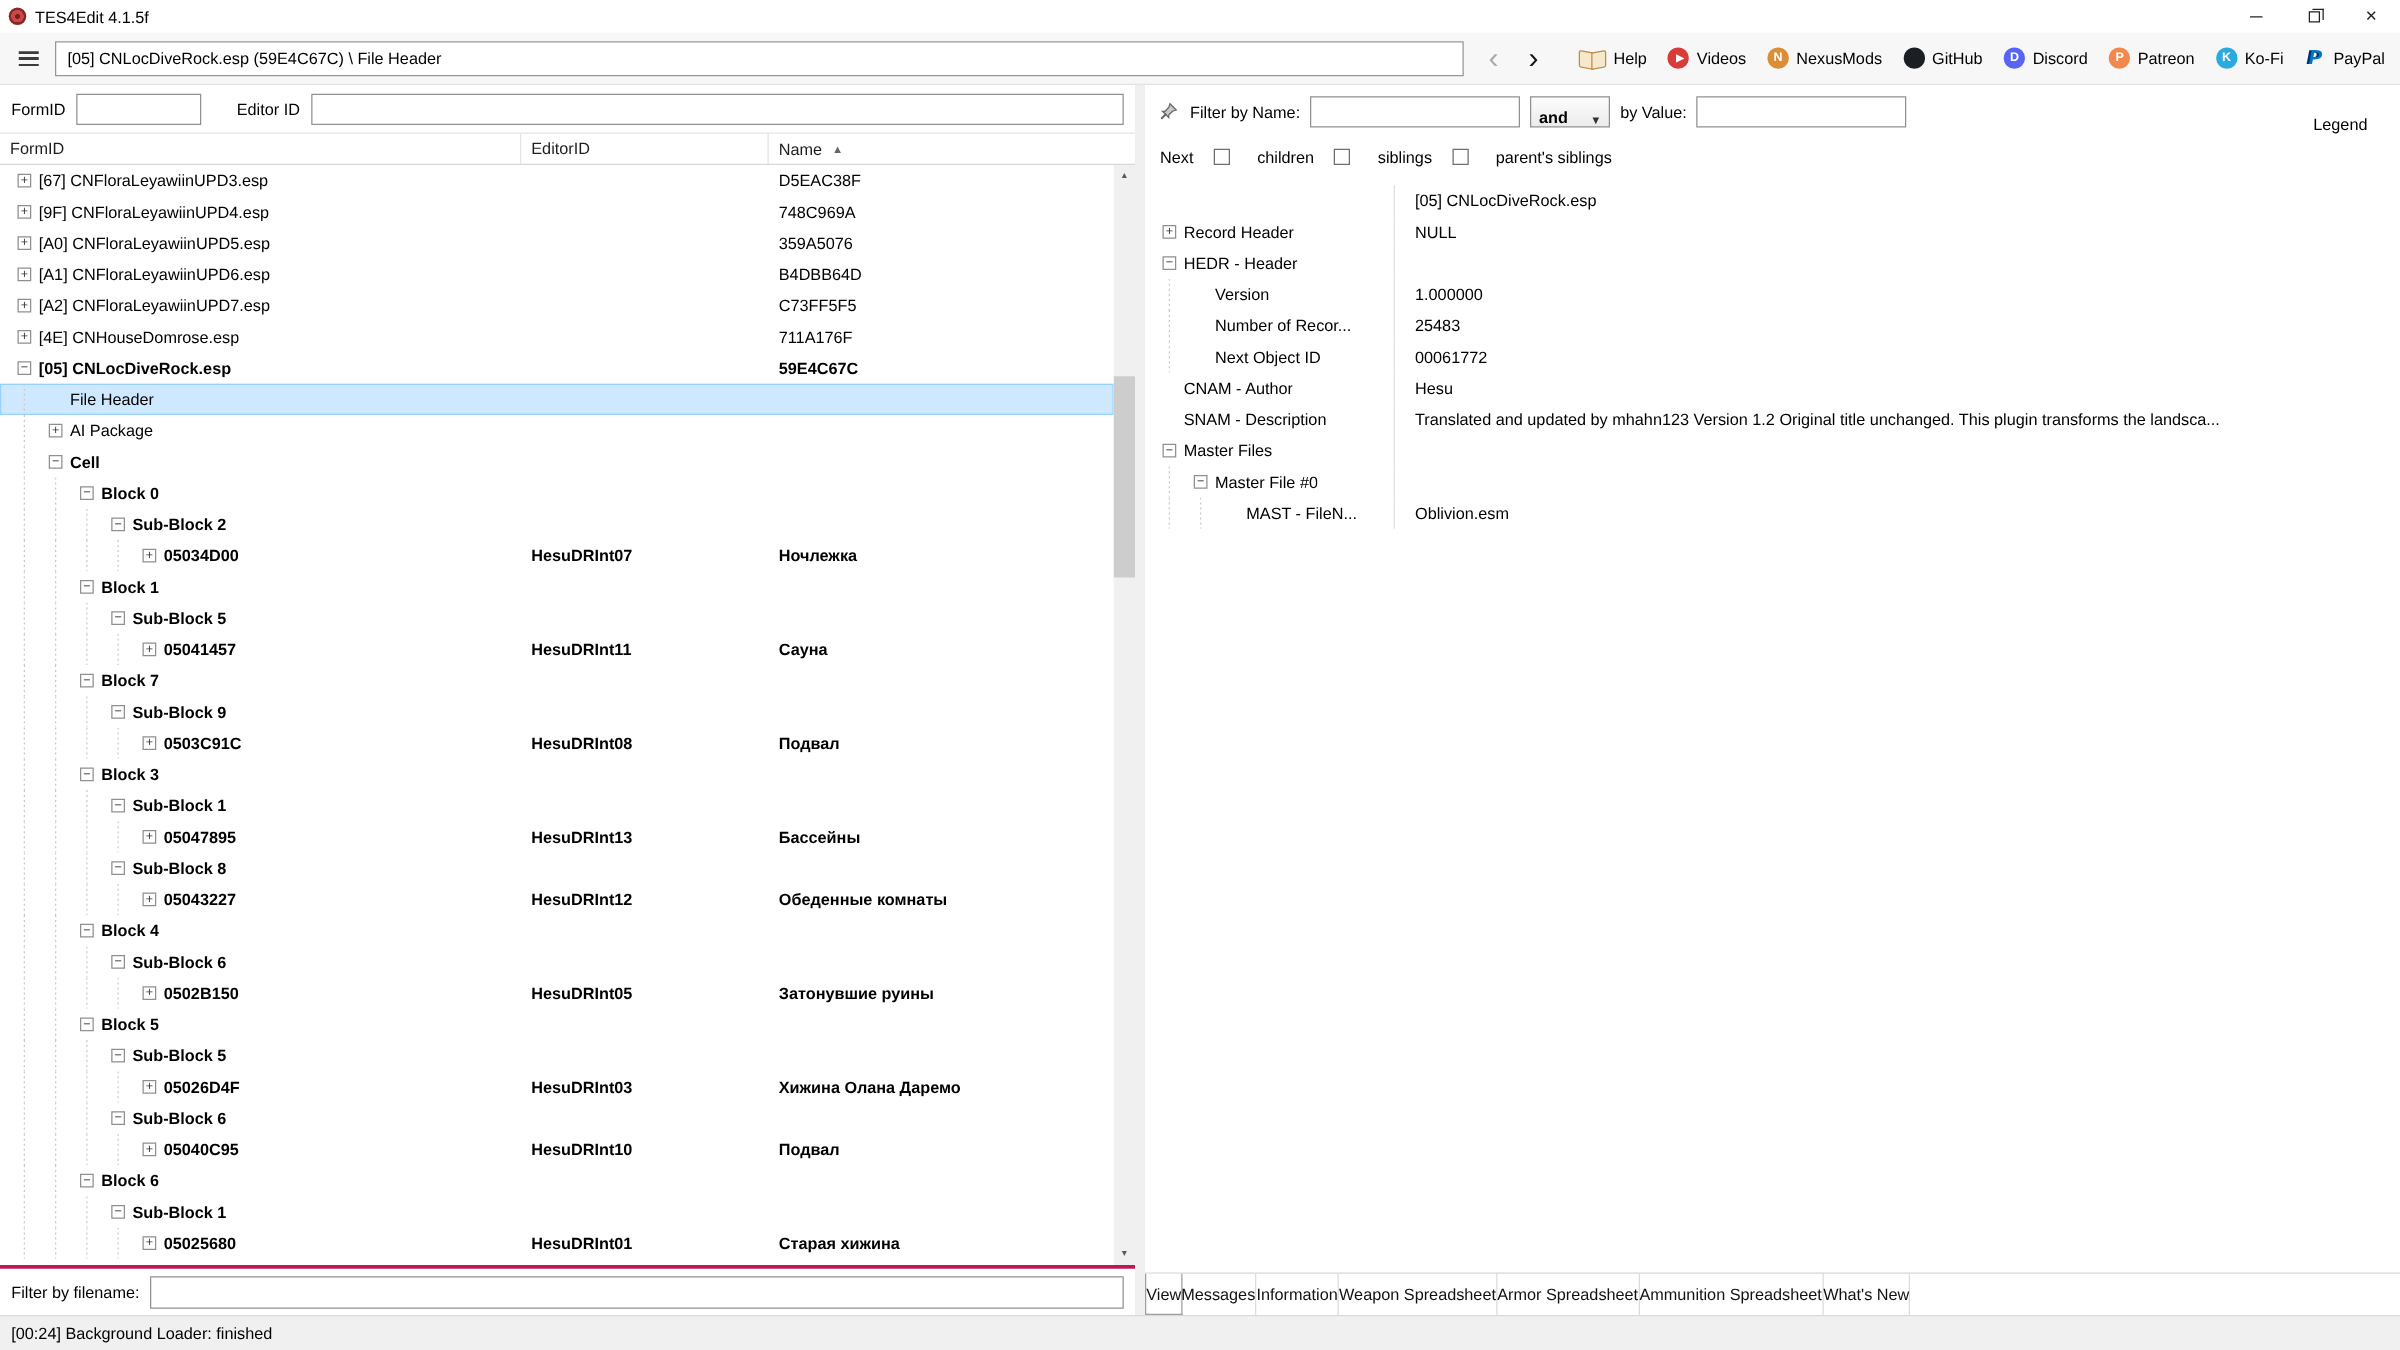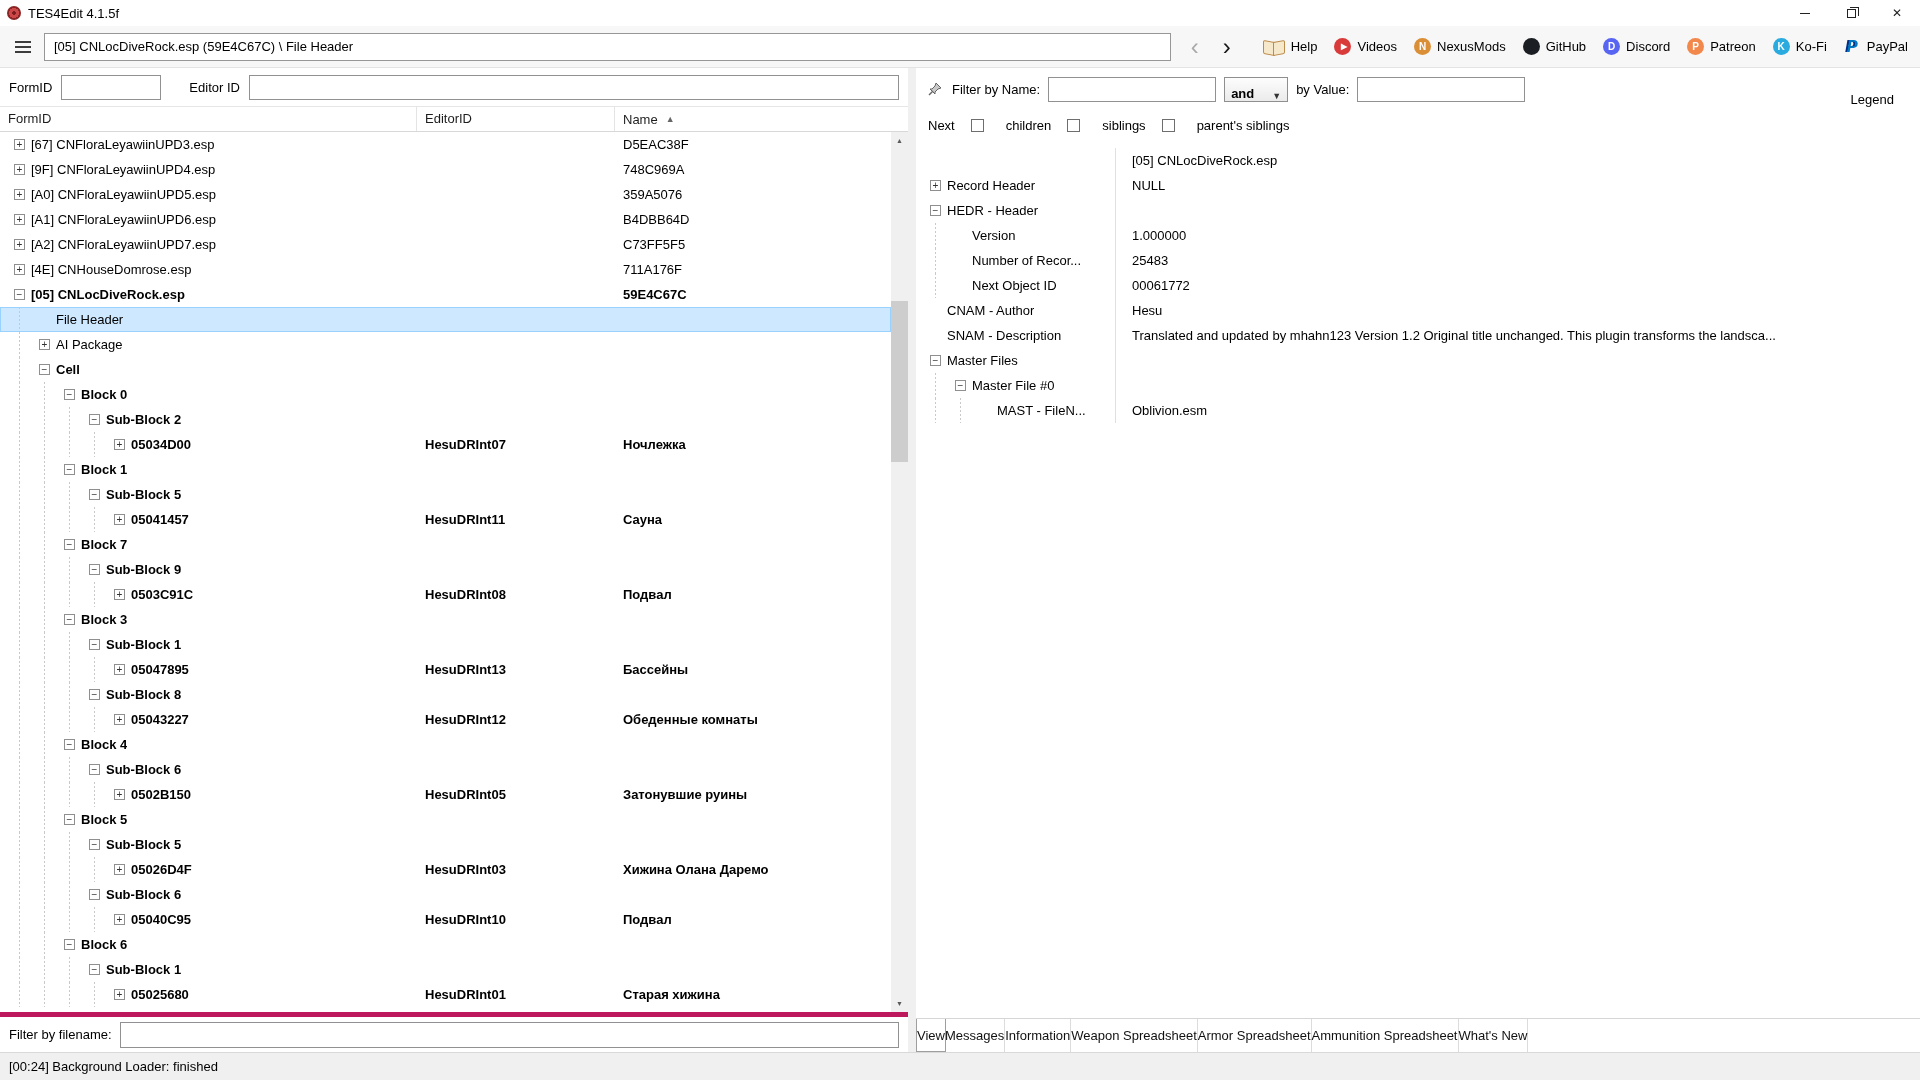--- a/index.html
+++ b/index.html
@@ -71,21 +71,21 @@
   .exp-spacer{flex:0 0 17px;}
   .label{overflow:hidden;text-overflow:ellipsis;}
 
   
   .vscroll{flex:0 0 17px;background:#f0f0f0;display:flex;flex-direction:column;}
   .sb-btn{height:17px;display:flex;align-items:center;justify-content:center;font-size:7px;color:#5a5a5a;cursor:pointer;}
   .sb-track{flex:1;position:relative;}
   .sb-thumb{position:absolute;left:0;right:0;top:18%;height:19%;background:#cdcdcd;cursor:pointer;}
 
   
-  .filename-row{flex:0 0 40px;display:flex;align-items:center;padding:0 9px;gap:8px;border-top:5px solid #be185d;}
+  .filename-row{flex:0 0 40px;display:flex;align-items:center;padding:0 9px;gap:8px;border-top:3px solid #be185d;}
   .filename-input{flex:1;height:26px;border:1px solid #919191;padding:0 6px;}
 
   
   .filter-bar{flex:0 0 42px;display:flex;align-items:center;padding:0 10px;gap:8px;}
   .pin-icon{width:18px;height:18px;display:flex;align-items:center;justify-content:center;cursor:pointer;flex:0 0 auto;}
   .fb-input{width:168px;height:25px;border:1px solid #919191;padding:0 6px;}
   .combo{width:64px;height:25px;border:1px solid #8f8f8f;background:linear-gradient(#fdfdfd,#ebebeb);display:flex;align-items:flex-end;justify-content:space-between;padding:0 6px;cursor:pointer;font-weight:bold;}
   .combo-arrow{font-size:9px;color:#333;}
   .legend{margin-left:auto;margin-right:16px;cursor:pointer;margin-top:20px;}
   .keep-row{flex:0 0 30px;display:flex;align-items:center;padding:0 12px;gap:16px;}

